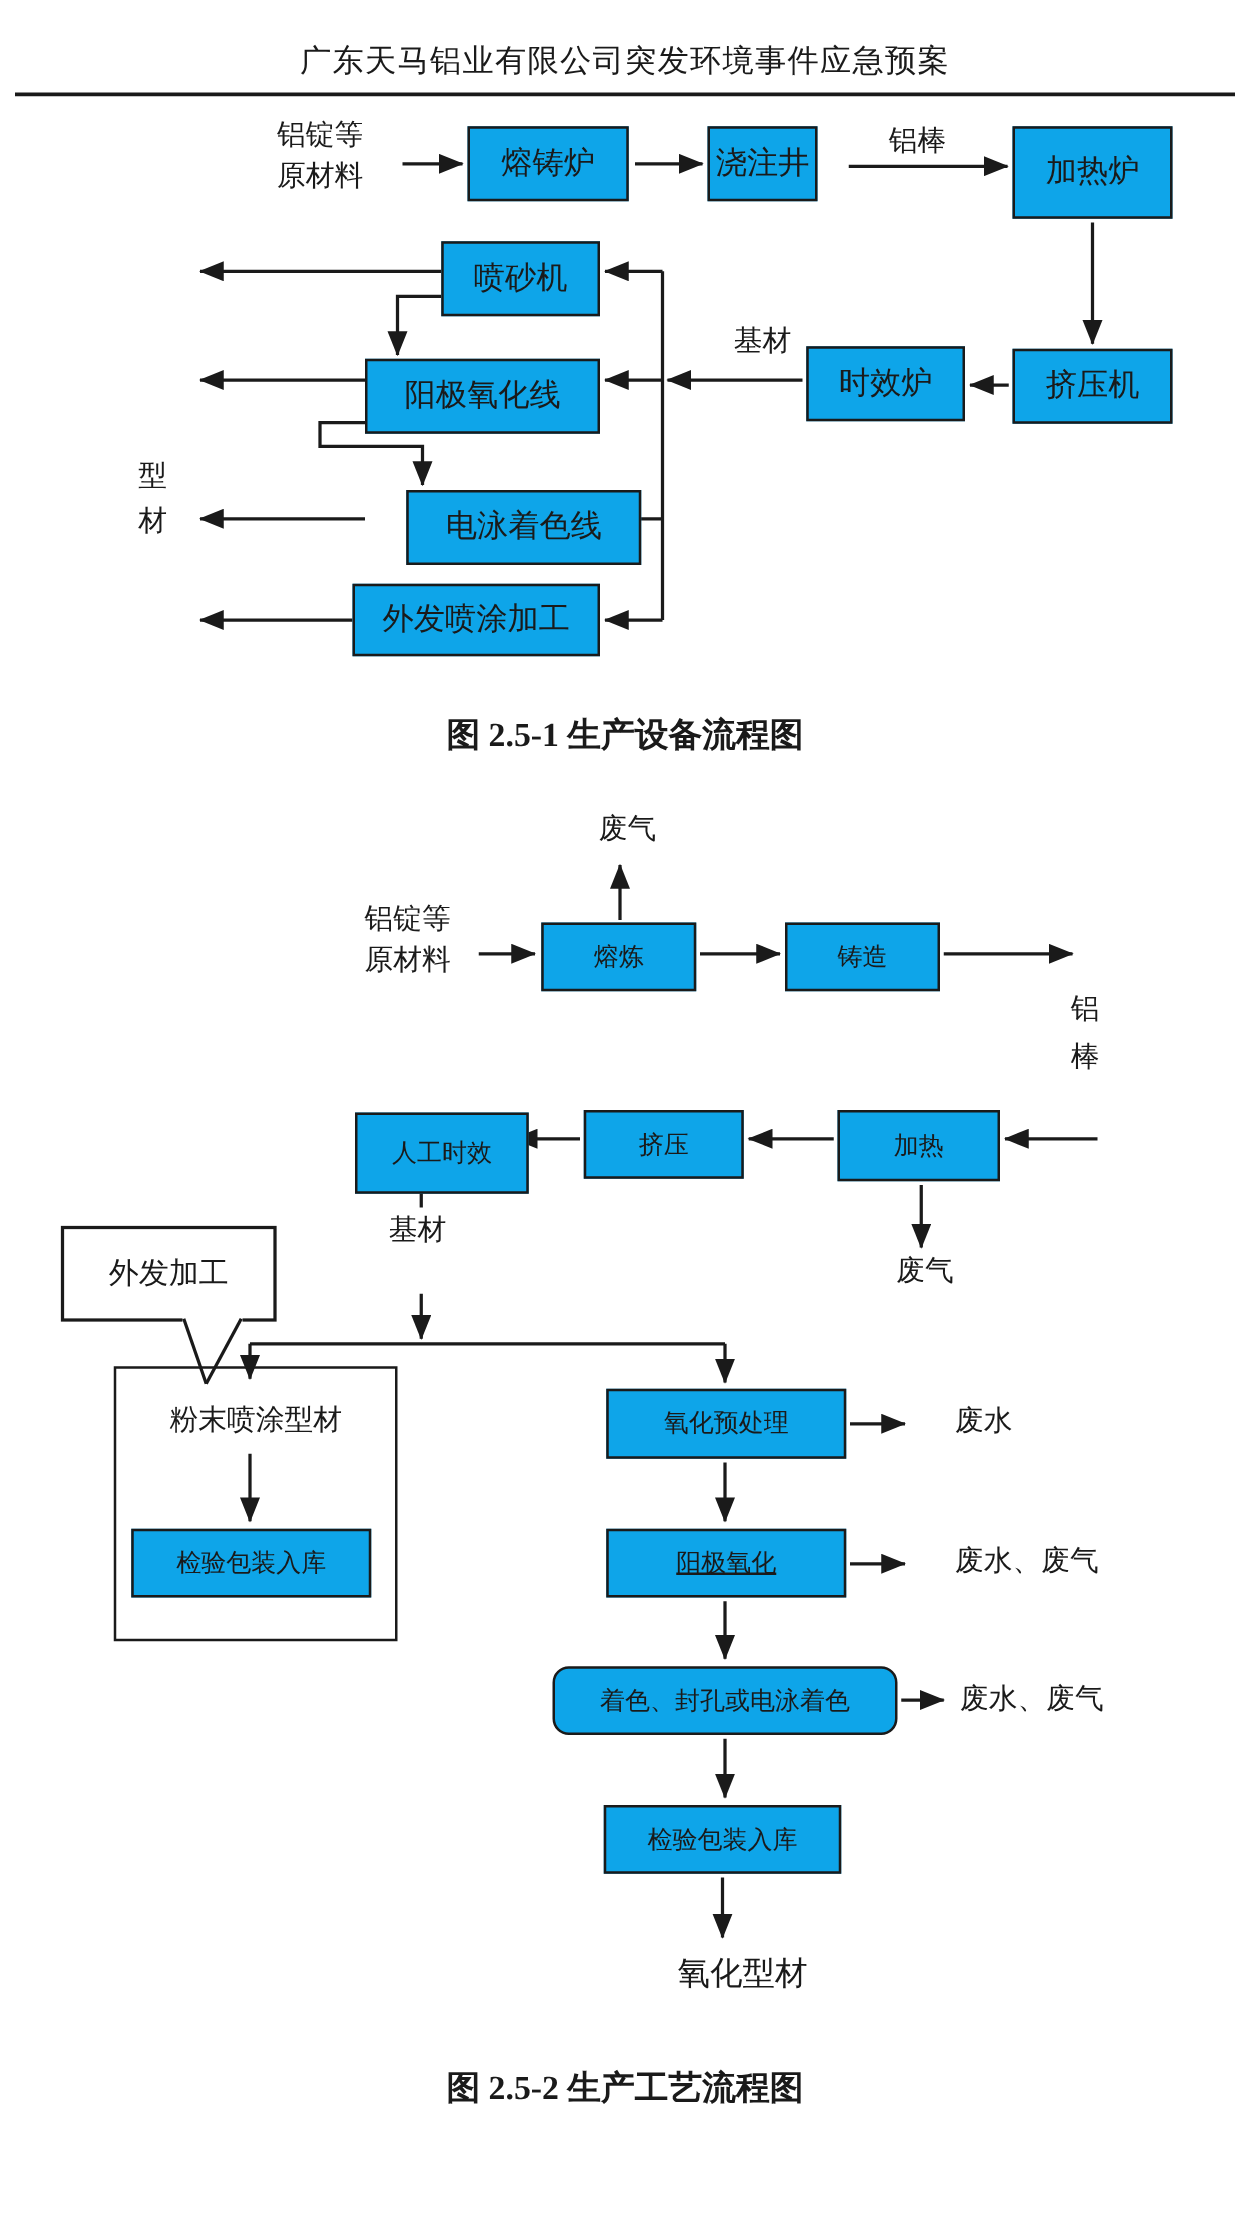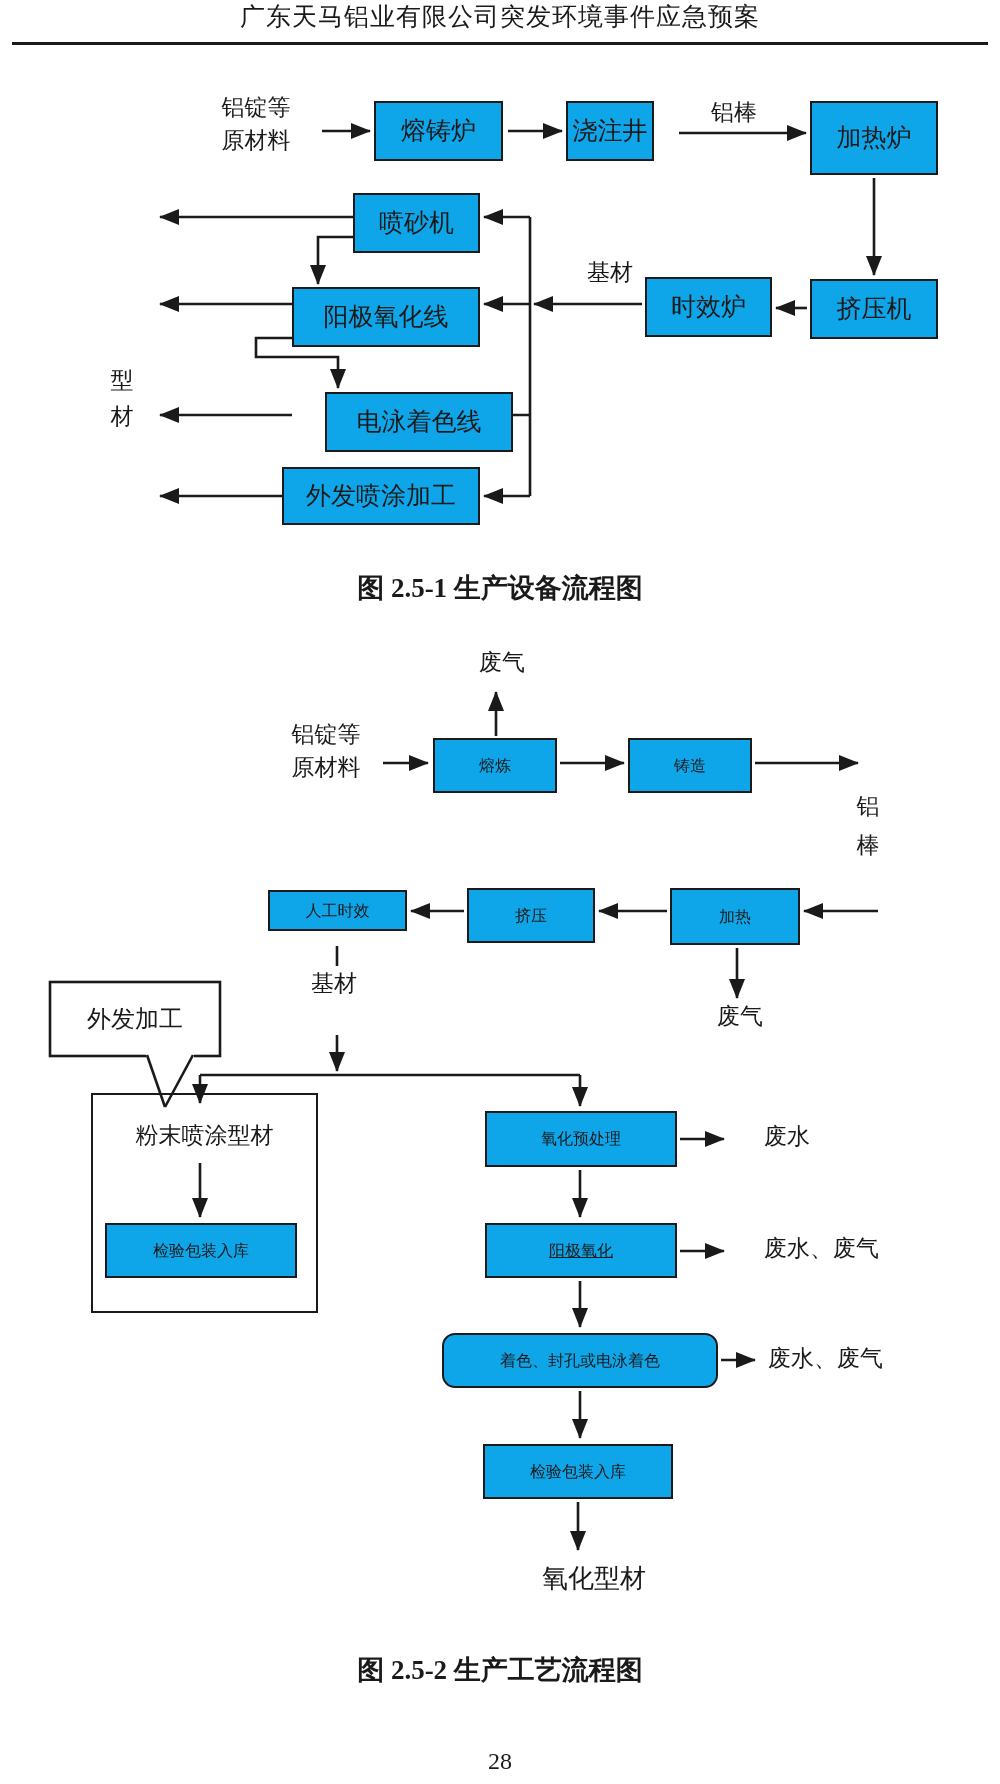--- a/index.html
+++ b/index.html
@@ -1,25 +1,25 @@
 <!DOCTYPE html>
 <html><head>
 <meta charset="utf-8">
 <style>
   html,body{margin:0;padding:0;background:#ffffff;}
   .page{position:relative;width:1000px;height:1784px;background:#ffffff;overflow:hidden;
         font-family:"Liberation Serif","DejaVu Serif",serif;color:#1a1a1a;}
-  .abs{position:absolute;box-sizing:border-box;}
+  .abs{position:absolute;box-sizing:border-box;margin-top:32px;}
   .doc-title{left:0;top:8;width:1000px;text-align:center;font-size:25px;letter-spacing:1px;}
   .header-rule{left:12px;top:42px;width:976px;height:3px;background:#1a1a1a;}
   svg.wires{position:absolute;left:0;top:0;width:1000px;height:1784px;}
   .fbox{position:absolute;box-sizing:border-box;border:2.5px solid #1a1a1a;background:#0ea5e9;
         display:flex;align-items:center;justify-content:center;font-size:25px;line-height:1.1;
         text-align:center;}
-  .fbox.f2{font-size:16px;}
+  .fbox.f2{font-size:20px;}
   .fbox.hollow{background:transparent;}
   .lbl{position:absolute;box-sizing:border-box;font-size:23px;line-height:1.15;text-align:center;}
   .lbl.left{text-align:left;}
   .caption{position:absolute;left:0;width:1000px;text-align:center;font-weight:bold;font-size:27px;}
   .pagenum{position:absolute;left:0;top:1748px;width:1000px;text-align:center;font-size:24px;}
 </style>
 </head>
 <body>
 
 <div class="page">
@@ -106,21 +106,21 @@
   <div class="lbl" style="left:286px;top:722px;width:80px;">铝锭等</div>
   <div class="lbl" style="left:286px;top:755px;width:80px;">原材料</div>
 
   <div class="fbox f2" style="left:433px;top:738px;width:124px;height:55px;">熔炼</div>
   <div class="fbox f2" style="left:628px;top:738px;width:124px;height:55px;">铸造</div>
   <div class="lbl" style="left:845px;top:794px;width:46px;">铝</div>
   <div class="lbl" style="left:845px;top:833px;width:46px;">棒</div>
 
   <div class="fbox f2" style="left:670px;top:888px;width:130px;height:57px;">加热</div>
   <div class="fbox f2" style="left:467px;top:888px;width:128px;height:55px;">挤压</div>
-  <div class="fbox f2" style="left:268px;top:890px;width:139px;height:41px;">人工时效</div>
+  <div class="fbox f2" style="left:284px;top:890px;width:139px;height:65px;">人工时效</div>
   <div class="lbl" style="left:710px;top:1004px;width:60px;">废气</div>
   <div class="lbl" style="left:306px;top:971px;width:56px;">基材</div>
 
   <div class="lbl" style="left:50px;top:1006px;width:170px;font-size:24px;">外发加工</div>
 
   <div class="fbox f2 hollow" style="left:91px;top:1093px;width:227px;height:220px;"></div>
   <div class="lbl" style="left:91px;top:1123px;width:227px;">粉末喷涂型材</div>
   <div class="fbox f2" style="left:105px;top:1223px;width:192px;height:55px;">检验包装入库</div>
 
   <div class="fbox f2" style="left:485px;top:1111px;width:192px;height:56px;">氧化预处理</div>
@@ -130,15 +130,14 @@
   <div class="lbl left" style="left:764px;top:1236px;width:170px;">废水、废气</div>
 
   <div class="fbox f2" style="left:442px;top:1333px;width:276px;height:55px;border-radius:13px;">着色、封孔或电泳着色</div>
   <div class="lbl left" style="left:768px;top:1346px;width:170px;">废水、废气</div>
 
   <div class="fbox f2" style="left:483px;top:1444px;width:190px;height:55px;">检验包装入库</div>
   <div class="lbl" style="left:524px;top:1564px;width:140px;font-size:26px;">氧化型材</div>
 
   <div class="caption" style="top:1652px;">图 2.5-2  生产工艺流程图</div>
 
-  <div class="pagenum">28</div>
 
 </div>
 
 </body></html>

